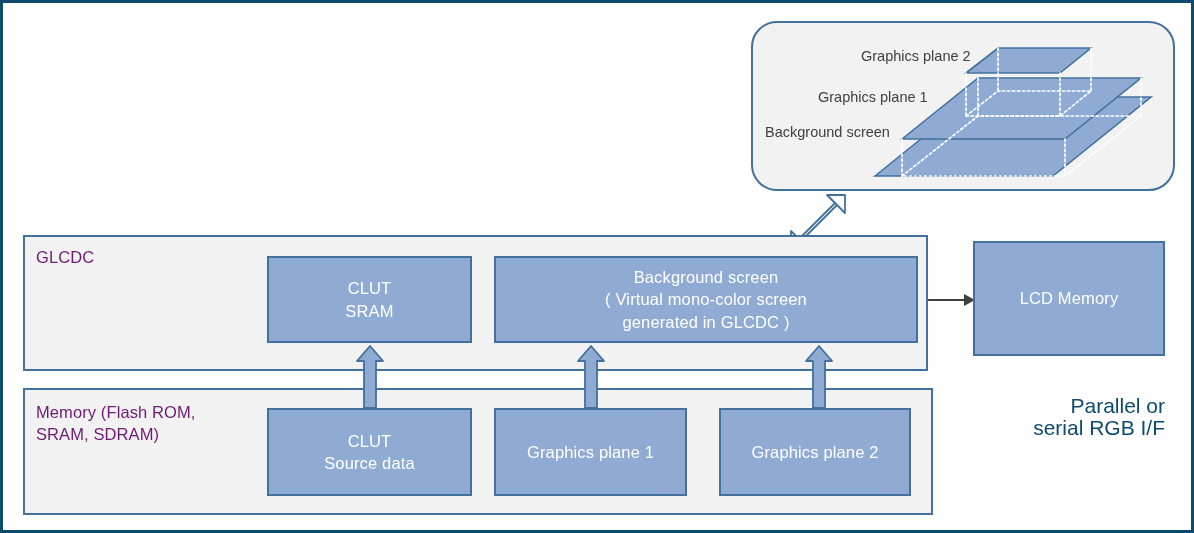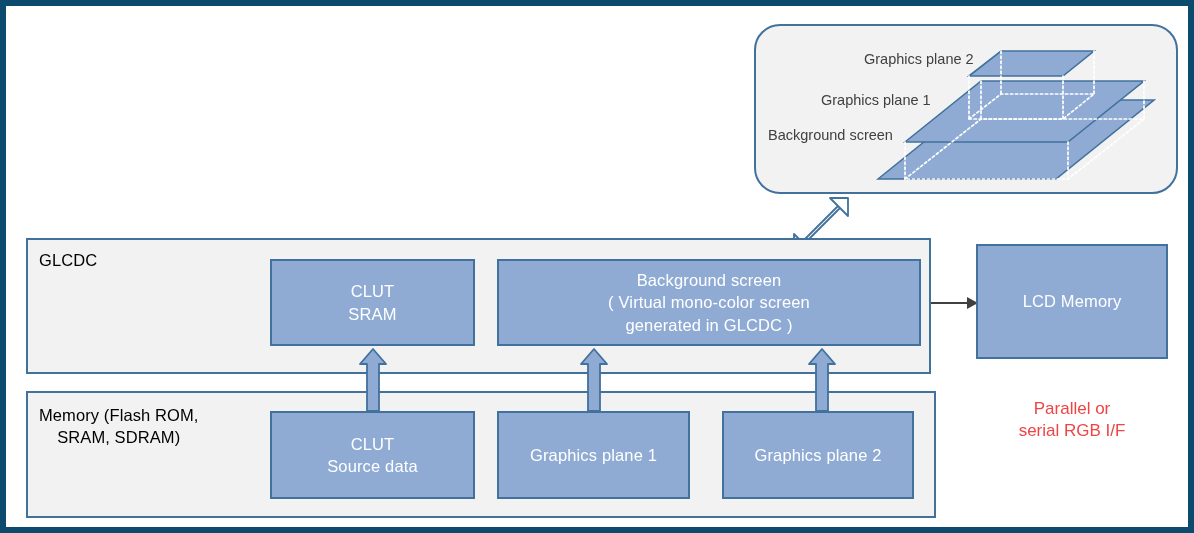--- a/index.html
+++ b/index.html
@@ -10,34 +10,34 @@
   }
   body {
     font-family: "Liberation Sans", sans-serif;
   }
   #canvas {
     position: relative;
     width: 1194px;
     height: 533px;
     background: #ffffff;
     box-sizing: border-box;
-    border: 6px solid #0c4a6e;
+    border: 3px solid #0c4a6e;
     overflow: hidden;
   }
 
   
   .abs { position: absolute; box-sizing: border-box; }
 
   .group-box {
     background: #F2F2F2;
     border: 2px solid #41719C;
   }
   .group-label {
     position: absolute;
-    color: #000000;
+    color: #701a75;
     font-size: 16.5px;
     line-height: 22px;
     white-space: pre-line;
     letter-spacing: 0.1px;
   }
 
   .blue-box {
     background: #8FABD4;
     border: 2px solid #41719C;
     display: flex;
@@ -46,24 +46,24 @@
     text-align: center;
     color: #FFFFFF;
     font-size: 16.5px;
     line-height: 22.5px;
     white-space: pre-line;
     letter-spacing: 0.15px;
   }
 
   .plain-label {
     position: absolute;
-    color: #ef4444;
-    font-size: 17px;
+    color: #0c4a6e;
+    font-size: 21px;
     line-height: 22px;
-    text-align: center;
+    text-align: right;
     white-space: pre-line;
   }
 
   .callout {
     background: #F2F2F2;
     border: 2px solid #41719C;
     border-radius: 26px;
   }
 
   .callout-label {
@@ -130,21 +130,21 @@
   <svg class="abs" style="left:925px; top:288px;" width="48" height="18" viewBox="0 0 48 18">
     <line x1="0" y1="9" x2="36" y2="9" stroke="#404040" stroke-width="1.8"></line>
     <polygon points="36,3 47,9 36,15" fill="#404040"></polygon>
   </svg>
 
   <div class="abs blue-box" style="left:970px; top:238px; width:192px; height:115px;">LCD Memory</div>
   <div class="plain-label" style="left:970px; top:392px; width:192px;">Parallel or
 serial RGB I/F</div>
 
   <div class="abs group-box" style="left:20px; top:385px; width:910px; height:127px;"></div>
-  <div class="group-label" style="left:33px; top:398px;text-align:center;">Memory (Flash ROM,
+  <div class="group-label" style="left:33px; top:398px;">Memory (Flash ROM,
 SRAM, SDRAM)</div>
 
   <div class="abs blue-box" style="left:264px; top:405px; width:205px; height:88px;">CLUT
 Source data</div>
 
   <div class="abs blue-box" style="left:491px; top:405px; width:193px; height:88px;">Graphics plane 1</div>
 
   <div class="abs blue-box" style="left:716px; top:405px; width:192px; height:88px;">Graphics plane 2</div>
 
   <svg class="abs" style="left:352px; top:341px;" width="30" height="66" viewBox="0 0 30 66">

